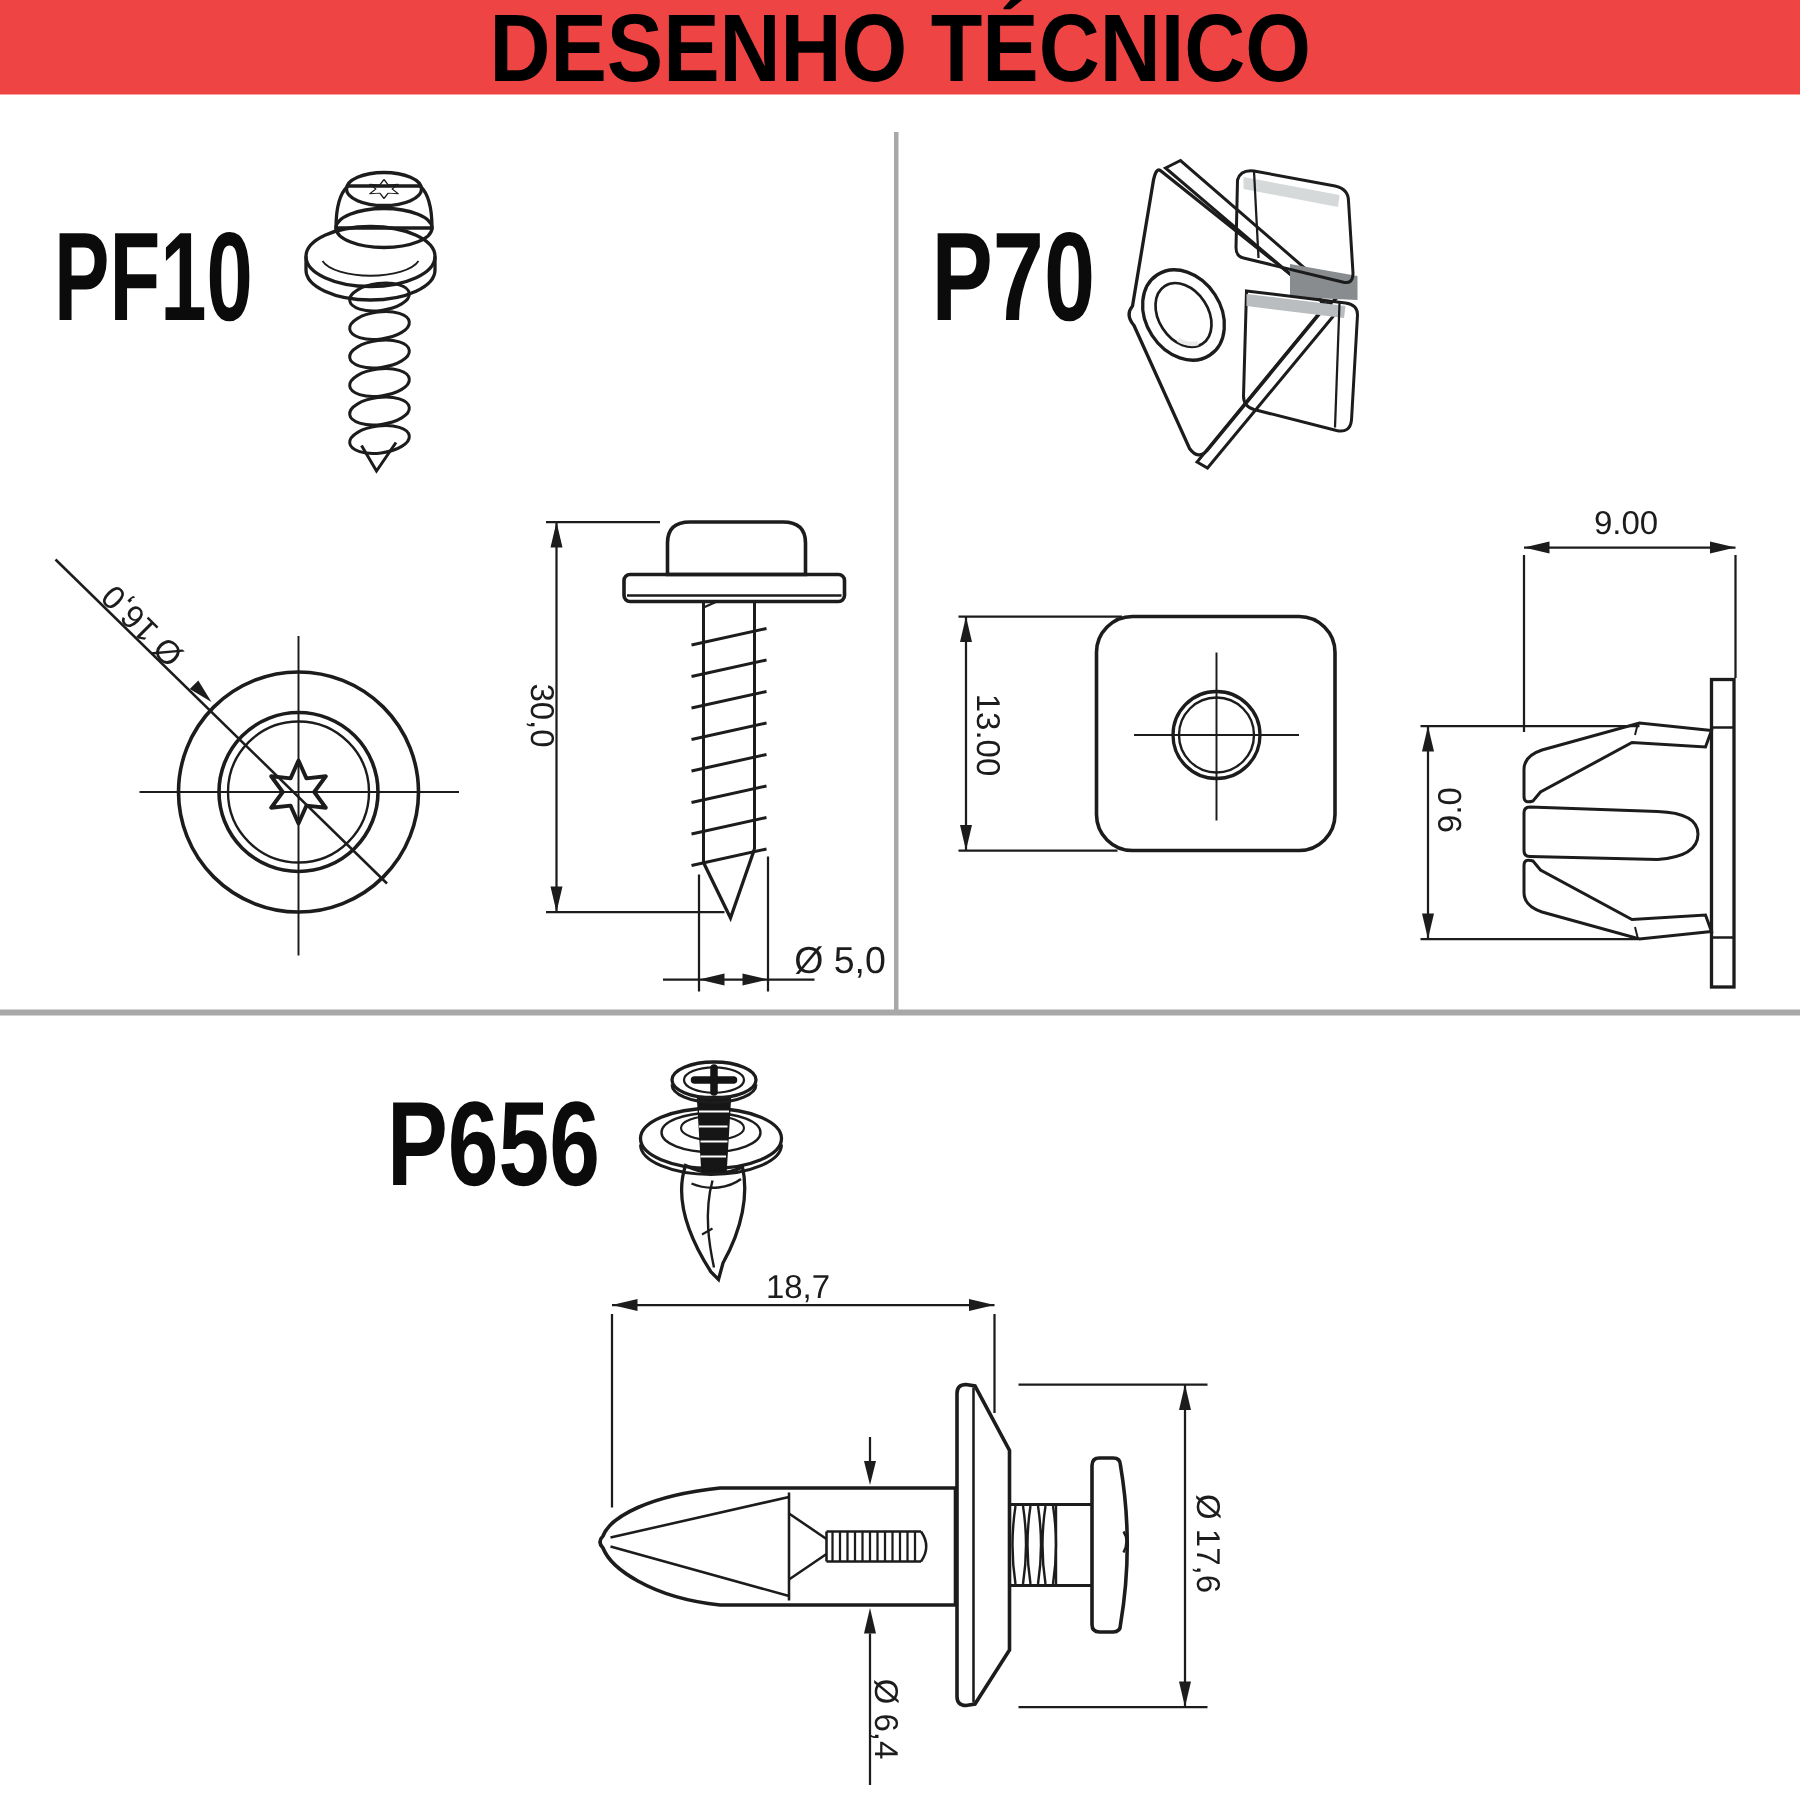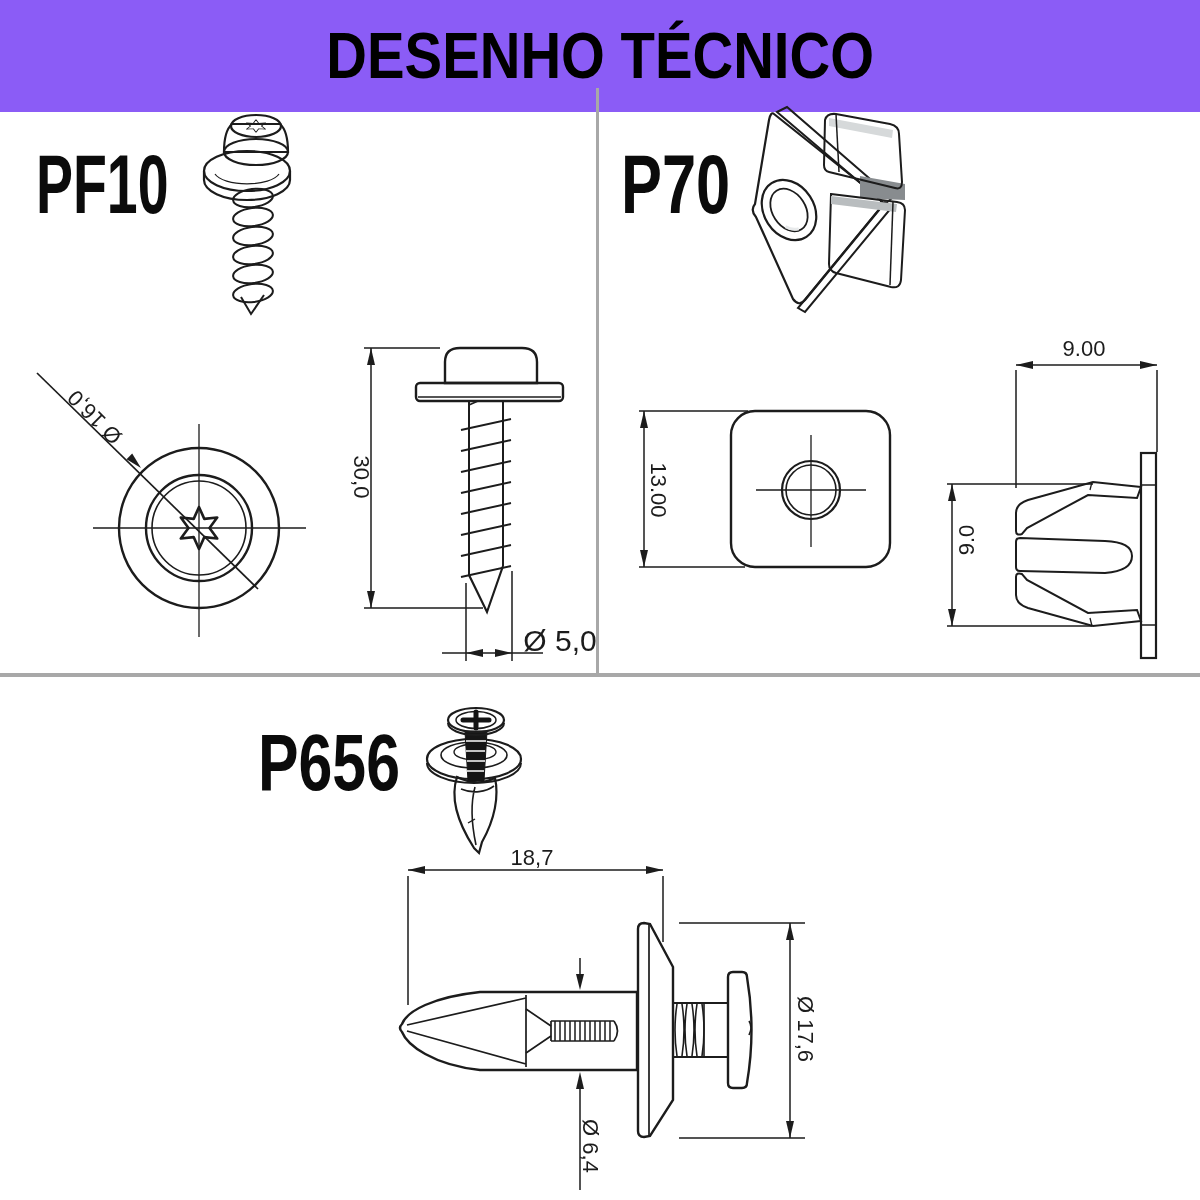--- a/index.html
+++ b/index.html
@@ -1,18 +1,18 @@
 <!DOCTYPE html>
 <html><head>
 <meta charset="utf-8">
 <style>
   html,body{margin:0;padding:0;background:#fff;}
   #page{position:relative;width:1200px;height:1200px;background:#ffffff;overflow:hidden;
         font-family:"Liberation Sans",sans-serif;color:#1c1c1c;}
-  .banner{position:absolute;left:0;top:0;width:1200px;height:112px;background:#8b5cf6;
+  .banner{position:absolute;left:0;top:0;width:1200px;height:63px;background:#ef4444;
           display:flex;align-items:center;justify-content:center;}
   .banner-title{font-size:64px;font-weight:800;letter-spacing:0;color:#000;
                 transform:scaleX(0.88);white-space:nowrap;}
   .vdivider{position:absolute;left:596px;top:88px;width:3px;height:587px;background:#a8a8a8;}
   .hdivider{position:absolute;left:0;top:673px;width:1200px;height:4px;background:#a8a8a8;}
   .part-label{position:absolute;font-weight:800;color:#0b0b0b;line-height:1;
               transform-origin:left top;white-space:nowrap;}
   #pf10-label{left:36px;top:142px;font-size:84px;transform:scaleX(0.66);}
   #p70-label{left:621px;top:142px;font-size:84px;transform:scaleX(0.73);}
   #p656-label{left:258px;top:723px;font-size:80px;transform:scaleX(0.76);}
@@ -74,21 +74,21 @@
     <path class="ink" stroke-width="2" d="M131,95 L181,84 M131,116 L181,105 M131,137 L181,126 M131,158 L181,147 M131,179 L181,168 M131,200 L181,189 M131,221 L181,210 M131,242 L181,231"></path>
     <path class="ink" stroke-width="2.2" d="M139,240 L157,277 L173,231"></path>
     <path class="ink" stroke-width="1.5" d="M136,248 V326 M182,236 V326"></path>
     <path class="ink" stroke-width="1.5" d="M112,318 H213"></path>
     <polygon fill="#1c1c1c" points="136,318 153,314 153,322"></polygon>
     <polygon fill="#1c1c1c" points="182,318 165,314 165,322"></polygon>
   </svg>
 
   <span class="dim" style="left:95px;top:417px;transform:translate(-50%,-50%) rotate(225deg);">Ø 16,0</span>
   <span class="dim" style="left:361px;top:477px;transform:translate(-50%,-50%) rotate(90deg);">30,0</span>
-  <span class="dim" style="left:560px;top:641px;transform:translate(-50%,-50%);font-size:30px;">Ø 5,0</span>
+  <span class="dim" style="left:560px;top:641px;transform:translate(-50%,-50%);font-size:25px;">Ø 5,0</span>
 
   <span id="p70-label" class="part-label">P70</span>
 
   <svg style="left:725px;top:98px" width="200" height="225" viewBox="0 0 200 225">
     <polygon class="ink" stroke-width="2" fill="#dde0e1" points="52,14 62,9 167,100 160,106"></polygon>
     <polygon class="ink" stroke-width="2" fill="#dde0e1" points="73,210 80,214 167,109 160,104"></polygon>
     <path class="ink" stroke-width="2.2" fill="#8e9294" d="M49,16 L153,99 Q160,106 154,112 L80,202 Q74,209 68,201 L31,119 Q25,112 30,106 L44,22 Q46,13 49,16 Z"></path>
     <polygon fill="#888c8f" points="135,78 180,86 180,102 135,100"></polygon>
     <path class="ink" stroke-width="2" fill="#c9cdce" d="M100,22 Q102,15 111,16 L165,26 Q174,28 174,36 L177,84 Q177,92 170,90 L104,74 Q99,73 99,67 Z"></path>
     <polygon fill="#d6d9da" points="104,20 168,32 167,40 104,28"></polygon>

